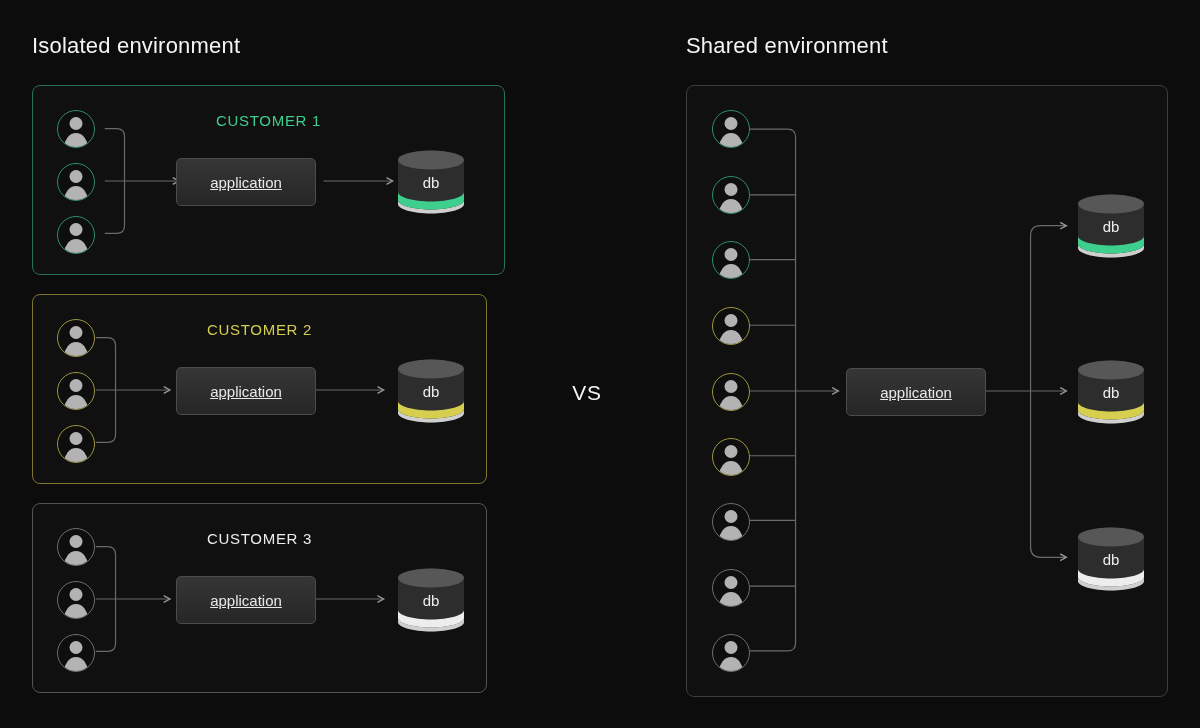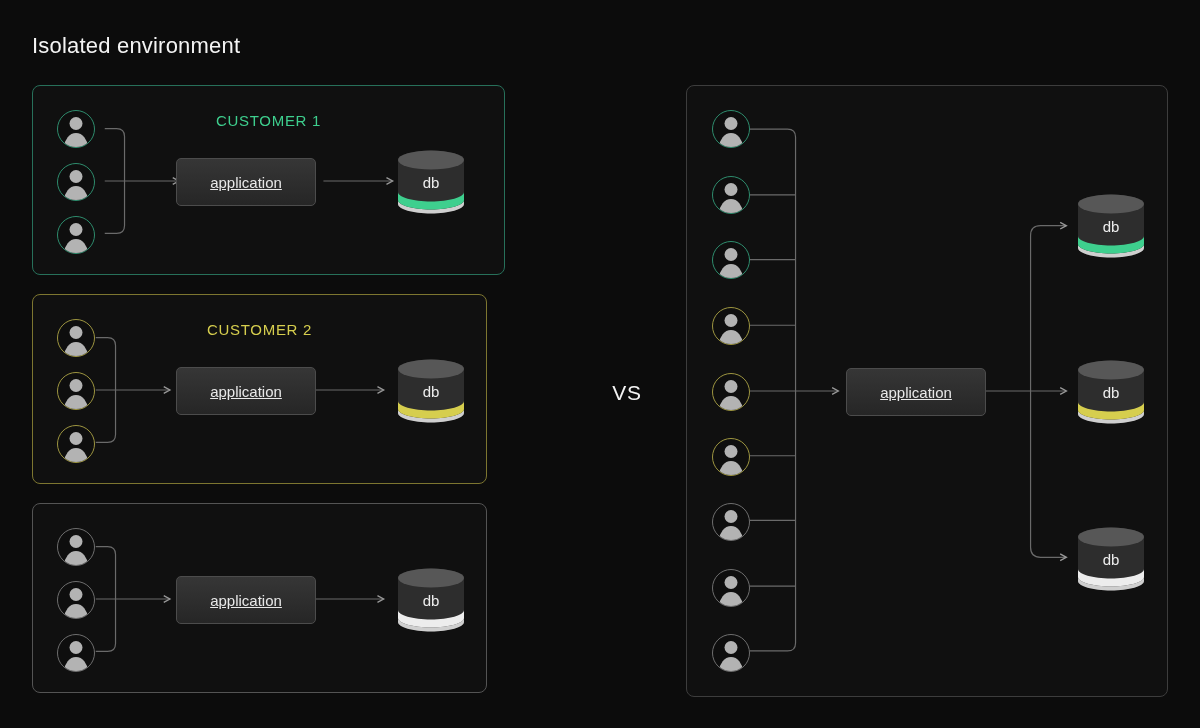--- a/index.html
+++ b/index.html
@@ -57,21 +57,22 @@
 
   .db { position:absolute; }
   .db-text { font-family:"Liberation Sans","DejaVu Sans",sans-serif; font-size:15px; fill:#ededed; }
 </style>
 </head>
 <body>
 
 <div class="canvas">
 
   <div class="title" style="left:32px; top:33px;">Isolated environment</div>
-  <div class="vs" style="left:565px; top:381px;margin-left:40px;">VS</div>
+  <div class="title" style="left:686px; top:33px;">Shared environment</div>
+  <div class="vs" style="left:565px; top:381px;">VS</div>
 
   <section class="panel" style="left: 32px; top: 85px; width: 473px; height: 190px; border-color: rgb(39, 112, 90);">
     <div class="customer-label" style="color: rgb(62, 207, 142);">CUSTOMER 1</div>
 
     <svg class="wires" viewBox="0 0 455 190" aria-hidden="true">
       <defs>
         <marker id="ar-c1" viewBox="0 0 10 10" refX="7" refY="5" markerWidth="8" markerHeight="8" orient="auto">
           <path d="M1.5 1.5 L8 5 L1.5 8.5" fill="none" stroke="#9a9a9a" stroke-width="1.4"></path>
         </marker>
       </defs>
@@ -146,20 +147,21 @@
     <svg class="db" style="left:362px; top:62px;" width="72" height="68" viewBox="0 0 72 68">
       <path d="M3 12 C3 6.8 17.8 2.5 36 2.5 C54.2 2.5 69 6.8 69 12 L69 56 C69 61.2 54.2 65.5 36 65.5 C17.8 65.5 3 61.2 3 56 Z" fill="#2d2d2d"></path>
       <path d="M3 52 L3 56 C3 61.2 17.8 65.5 36 65.5 C54.2 65.5 69 61.2 69 56 L69 52 C69 57.2 54.2 61.5 36 61.5 C17.8 61.5 3 57.2 3 52 Z" fill="#cfcfcf"></path>
       <path d="M3 44 L3 52 C3 57.2 17.8 61.5 36 61.5 C54.2 61.5 69 57.2 69 52 L69 44 C69 49.2 54.2 53.5 36 53.5 C17.8 53.5 3 49.2 3 44 Z" fill="#d6ce4e" style="fill: rgb(214, 206, 78);"></path>
       <ellipse cx="36" cy="12" rx="33" ry="9.5" fill="#575757"></ellipse>
       <text class="db-text" x="36" y="40" text-anchor="middle">db</text>
     </svg>
   </section>
 
   <section class="panel" style="left: 32px; top: 503px; width: 455px; height: 190px; border-color: rgb(84, 84, 84);">
+    <div class="customer-label" style="color: rgb(237, 237, 237);">CUSTOMER 3</div>
 
     <svg class="wires" viewBox="0 0 455 190" aria-hidden="true">
       <defs>
         <marker id="ar-c3" viewBox="0 0 10 10" refX="7" refY="5" markerWidth="8" markerHeight="8" orient="auto">
           <path d="M1.5 1.5 L8 5 L1.5 8.5" fill="none" stroke="#9a9a9a" stroke-width="1.4"></path>
         </marker>
       </defs>
       <g fill="none" stroke="#6a6a6a" stroke-width="1.2">
         <path d="M62 43 H74 Q82 43 82 51 V96"></path>
         <path d="M62 149 H74 Q82 149 82 141 V96"></path>

